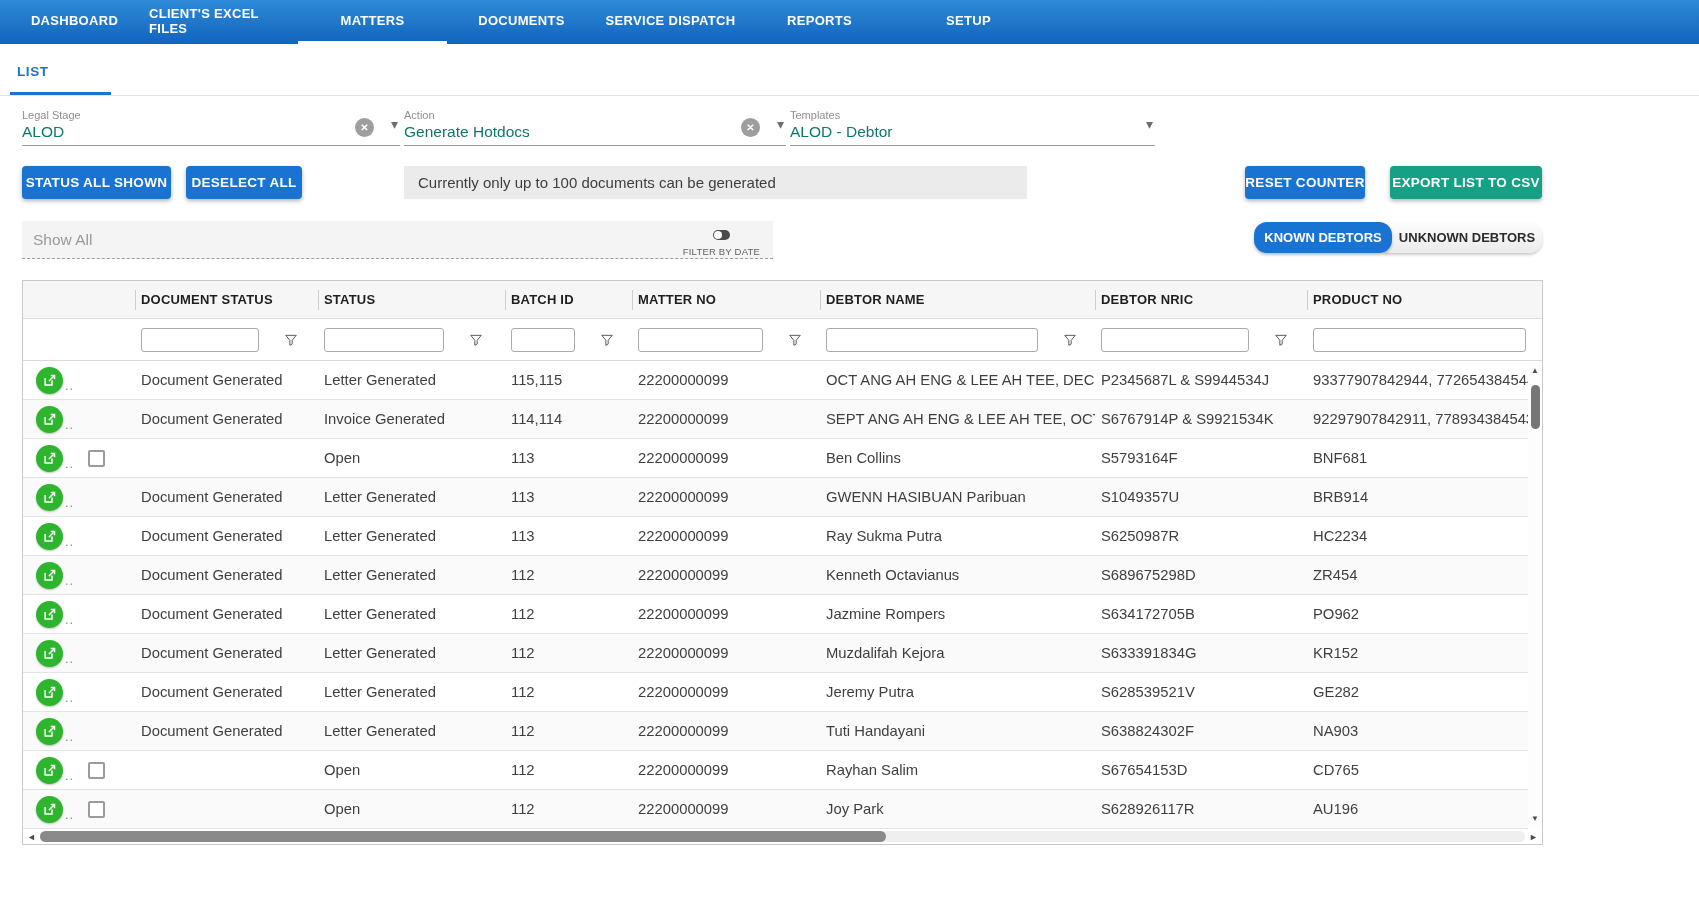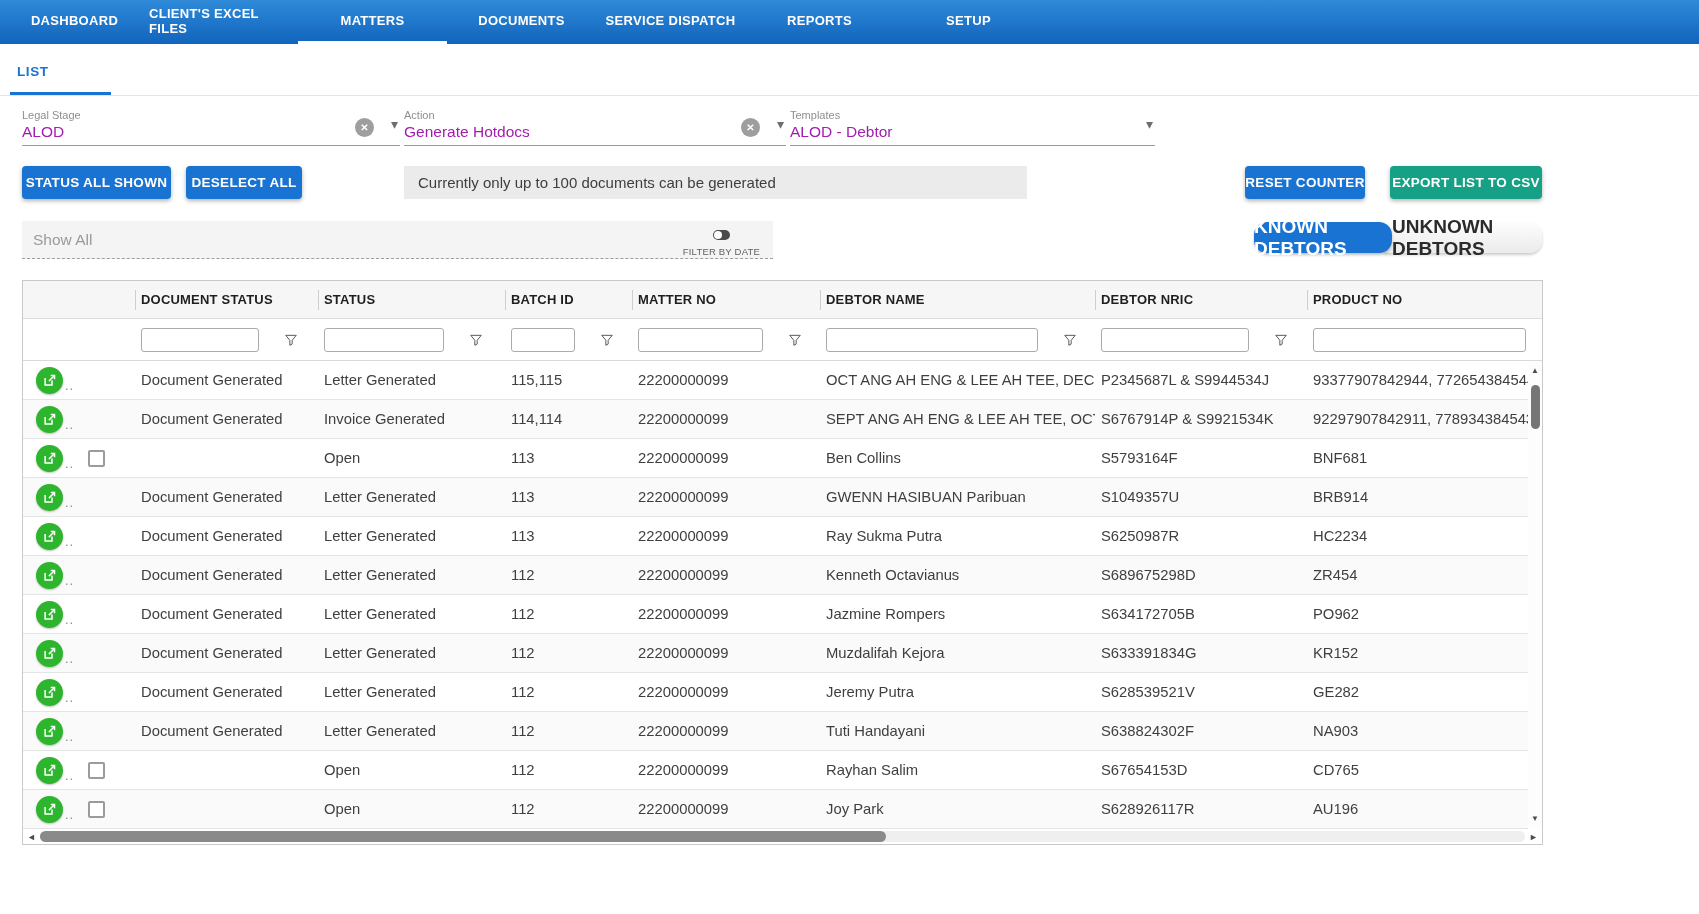--- a/index.html
+++ b/index.html
@@ -20,21 +20,21 @@
   .subnav { position:absolute; left:0; top:44px; width:100%; height:52px; background:#fff;
     border-bottom:1px solid #e4e4e4;padding-left:16px; }
   .subnav .listtab { position:absolute; left:10px; top:0; width:101px; height:51px;
     border-bottom:3px solid var(--accent,#1973d2); cursor:pointer; }
   .subnav .listtab span { position:absolute; left:7px; top:20px; color:var(--accent,#1973d2);
     font-size:13.5px; font-weight:700; letter-spacing:.6px; }
 
   
   .field { position:absolute; top:108px; height:38px; border-bottom:1px solid #9a9a9a; cursor:pointer; }
   .flabel { position:absolute; left:0; top:1px; font-size:11px; color:#8f8f8f; }
-  .fvalue { position:absolute; left:0; top:15px; font-size:15.5px; color:#a21caf; }
+  .fvalue { position:absolute; left:0; top:15px; font-size:15.5px; color:#0f766e; }
   .clear-btn { position:absolute; right:26px; top:10px; width:19px; height:19px; border-radius:50%;
     background:#9e9e9e; color:#fff; font-size:10px; font-weight:700; display:flex;
     align-items:center; justify-content:center; cursor:pointer; }
   .caret { position:absolute; right:2px; top:8px; color:#6d6d6d; font-size:14px; cursor:pointer; }
 
   
   .btn { position:absolute; top:166px; height:33px; border:none; border-radius:4px; color:#fff;
     font-family:"Liberation Sans",sans-serif; font-size:13.5px; font-weight:700; letter-spacing:.3px;
     cursor:pointer; box-shadow:0 2px 4px rgba(0,0,0,.3); }
   .btn.blue { background:var(--accent,#1973d2); }
@@ -49,21 +49,21 @@
   .fbd { position:absolute; right:13px; top:5px; text-align:center; }
   .toggle { display:inline-block; width:17px; height:10px; background:#4a4a4a; border-radius:5px;
     position:relative; cursor:pointer; }
   .toggle::after { content:""; position:absolute; left:1px; top:1px; width:8px; height:8px;
     border-radius:50%; background:#fff; }
   .fbd-label { font-size:9.5px; color:#5f5f5f; letter-spacing:.2px; margin-top:2px; }
 
   
   .dtabs { position:absolute; right:157px; top:222px; height:31px; display:flex; }
   .dtab { height:31px; display:flex; align-items:center; justify-content:center;
-    font-size:19px; font-weight:700; cursor:pointer; }
+    font-size:13px; font-weight:700; cursor:pointer; }
   .dtab.known { width:138px; background:var(--accent,#1973d2); color:#fff; border-radius:13px;
     position:relative; z-index:2; box-shadow:0 2px 3px rgba(0,0,0,.25); }
   .dtab.unknown { width:158px; margin-left:-8px; padding-left:8px; color:#2b2b2b;
     background:linear-gradient(180deg,#fdfdfd,#ebebeb); border-radius:0 13px 13px 0;
     box-shadow:0 2px 3px rgba(0,0,0,.2); }
 
   
   .tablebox { position:absolute; left:22px; top:280px; width:1521px; height:565px;
     border:1px solid #c9c9c9; background:#fff; display:flex; flex-direction:column; }
   .grid { display:grid; grid-template-columns:112px 183px 187px 127px 188px 275px 212px minmax(0,1fr); }

